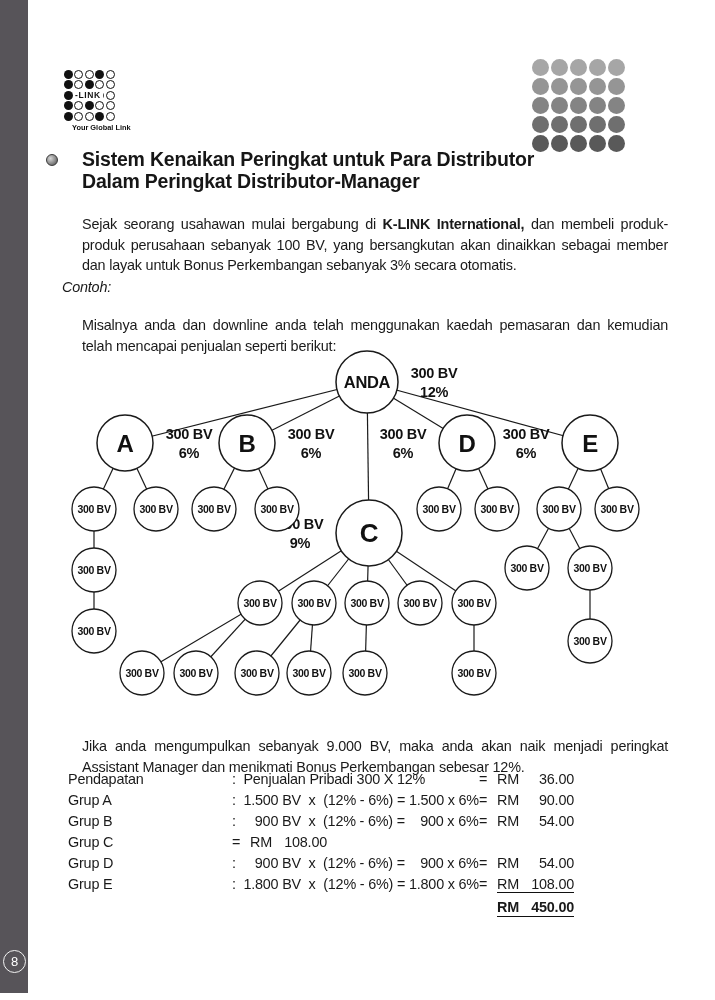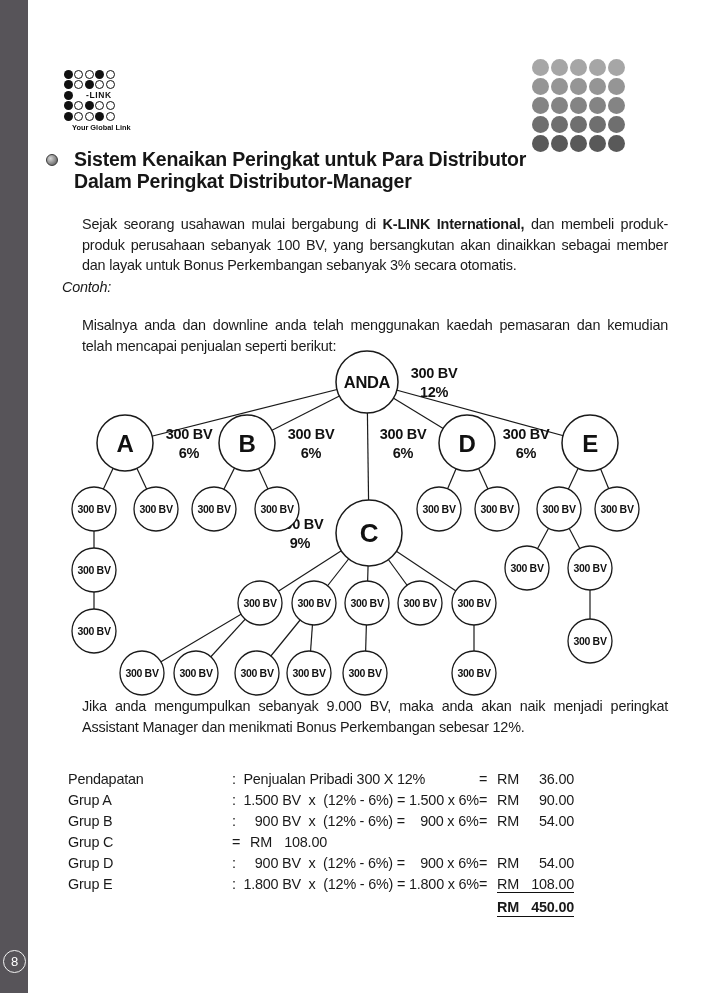--- a/index.html
+++ b/index.html
@@ -13,40 +13,40 @@
     border-radius:50%;color:#ffffff;font-size:13px;display:flex;align-items:center;justify-content:center;
   }
   
   .logo{position:absolute;left:64px;top:70px;width:60px;height:62px;}
   .logo-grid{display:grid;grid-template-columns:repeat(5,9px);grid-auto-rows:9px;gap:1.4px;}
   .logo-dot{width:9px;height:9px;border-radius:50%;box-sizing:border-box;}
   .logo-dot.b{background:#111;}
   .logo-dot.w{background:#fff;border:1.4px solid #111;}
   .logo-brand{
     position:absolute;left:9px;top:19.5px;background:#fff;font-size:8.5px;font-weight:bold;
-    letter-spacing:.6px;padding:0 13px;color:#111;white-space:nowrap;
+    letter-spacing:.6px;padding:0 2px;color:#111;white-space:nowrap;
   }
   .logo-tagline{position:absolute;left:8px;top:53px;font-size:7.4px;font-weight:bold;white-space:nowrap;color:#111;}
   
   .corner-dots{position:absolute;left:532px;top:59px;display:grid;grid-template-columns:repeat(5,17px);grid-auto-rows:17px;gap:1.9px;}
   .corner-dot{width:17px;height:17px;border-radius:50%;}
   
-  .heading{position:absolute;left:46px;top:149px;display:flex;gap:16px;width:620px;}
+  .heading{position:absolute;left:46px;top:149px;display:flex;gap:24px;width:620px;}
   .bullet{
     width:12px;height:12px;border-radius:50%;margin-top:5px;flex:0 0 auto;
     background:radial-gradient(circle at 35% 35%, #d6d6d6, #8a8a8a 55%, #4c4c4c 95%);
     border:1px solid #3a3a3a;box-sizing:border-box;
   }
   h1{margin:0;font-size:19.5px;line-height:21.5px;font-weight:bold;letter-spacing:-0.2px;color:#161616;}
   
   .para{position:absolute;left:66px;width:586px;font-size:14.4px;line-height:20.6px;letter-spacing:-0.2px;text-align:justify;margin:16px;}
   .p-intro{top:198px;}
   .contoh-label{position:absolute;left:62px;top:279px;font-size:14.4px;font-style:italic;letter-spacing:-0.2px;}
   .p-contoh{top:299px;}
-  .p-outro{top:680px;}
+  .p-outro{top:720px;}
   .bold{font-weight:bold;}
   
   .diagram{position:absolute;left:0;top:345px;width:715px;height:356px;padding-left:12px;}
   
   .calc-table{position:absolute;left:68px;top:771px;width:506px;font-size:14.4px;letter-spacing:-0.2px;}
   .t-row{display:flex;align-items:baseline;height:21px;}
   .t-label{width:164px;flex:0 0 auto;}
   .t-formula{flex:1;white-space:pre;}
   .t-eq{width:18px;flex:0 0 auto;}
   .t-amt{width:77px;flex:0 0 auto;display:flex;justify-content:space-between;}

